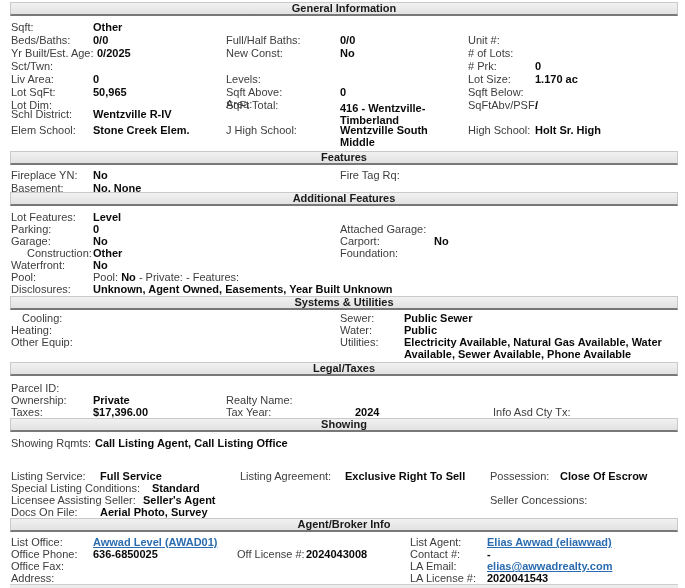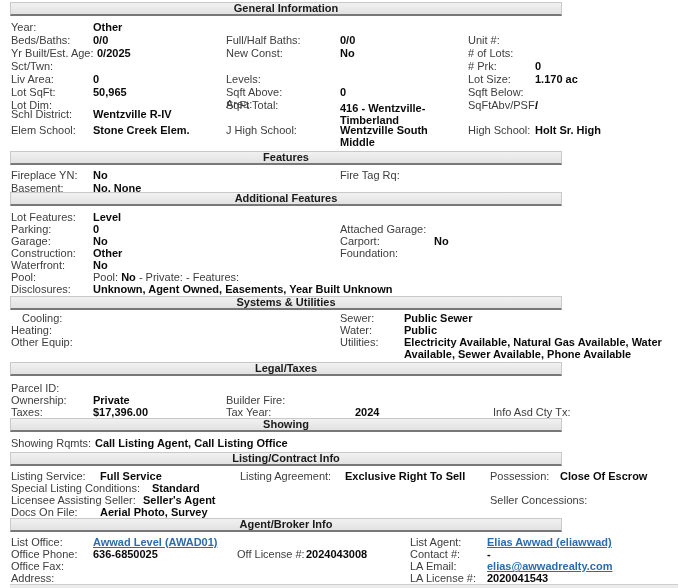--- a/index.html
+++ b/index.html
@@ -7,21 +7,21 @@
   .page {
     position:relative;
     width:685px; height:588px;
     background:#ffffff;
     font-family:"Liberation Sans", sans-serif;
     font-size:11px;
     color:#111;
     overflow:hidden;
   }
   .bar {
-    position:absolute; left:10px; width:552px; height:14px;
+    position:absolute; left:10px; width:668px; height:14px;
     background:linear-gradient(#f1f1f1,#e2e2e2);
     border:1px solid #c9c9c9;
     border-bottom:2px solid #787878;
     text-align:center;
     font-weight:bold;
     font-size:11px;
     line-height:11px;
     color:#1a1a1a;
   }
   .lbl {
@@ -53,21 +53,21 @@
     background:#ececec; border-top:1px solid #cfcfcf;
   }
 </style>
 </head>
 <body>
 
 <div class="page">
 
   <div class="bar" style="top:2px">General Information</div>
 
-  <span class="lbl" style="left:11px;top:21px">Year:</span>
+  <span class="lbl" style="left:11px;top:21px">Sqft:</span>
   <span class="val" style="left:93px;top:21px">Other</span>
 
   <span class="lbl" style="left:11px;top:34px">Beds/Baths:</span>
   <span class="val" style="left:93px;top:34px">0/0</span>
   <span class="lbl" style="left:226px;top:34px">Full/Half Baths:</span>
   <span class="val" style="left:340px;top:34px">0/0</span>
   <span class="lbl" style="left:468px;top:34px">Unit #:</span>
 
   <span class="lbl" style="left:11px;top:47px">Yr Built/Est. Age:</span>
   <span class="val" style="left:97px;top:47px">0/2025</span>
@@ -124,21 +124,21 @@
 
   <span class="lbl" style="left:11px;top:223px">Parking:</span>
   <span class="val" style="left:93px;top:223px">0</span>
   <span class="lbl" style="left:340px;top:223px">Attached Garage:</span>
 
   <span class="lbl" style="left:11px;top:235px">Garage:</span>
   <span class="val" style="left:93px;top:235px">No</span>
   <span class="lbl" style="left:340px;top:235px">Carport:</span>
   <span class="val" style="left:434px;top:235px">No</span>
 
-  <span class="lbl" style="left:11px;top:247px">Construction:</span>
+  <span class="lbl" style="left:27px;top:247px">Construction:</span>
   <span class="val" style="left:93px;top:247px">Other</span>
   <span class="lbl" style="left:340px;top:247px">Foundation:</span>
 
   <span class="lbl" style="left:11px;top:259px">Waterfront:</span>
   <span class="val" style="left:93px;top:259px">No</span>
 
   <span class="lbl" style="left:11px;top:271px">Pool:</span>
   <div class="row" style="left:93px;top:271px"><span class="plain">Pool:</span> <span class="b">No</span> <span class="plain">- Private: - Features:</span></div>
 
   <span class="lbl" style="left:11px;top:283px">Disclosures:</span>
@@ -157,34 +157,33 @@
   <span class="lbl" style="left:11px;top:336px">Other Equip:</span>
   <span class="lbl" style="left:340px;top:336px">Utilities:</span>
   <span class="val wrapv" style="left:404px;top:336px;width:276px">Electricity Available, Natural Gas Available, Water Available, Sewer Available, Phone Available</span>
 
   <div class="bar" style="top:362px">Legal/Taxes</div>
 
   <span class="lbl" style="left:11px;top:382px">Parcel ID:</span>
 
   <span class="lbl" style="left:11px;top:394px">Ownership:</span>
   <span class="val" style="left:93px;top:394px">Private</span>
-  <span class="lbl" style="left:226px;top:394px">Builder Fire:</span>
+  <span class="lbl" style="left:226px;top:394px">Realty Name:</span>
 
   <span class="lbl" style="left:11px;top:406px">Taxes:</span>
   <span class="val" style="left:93px;top:406px">$17,396.00</span>
   <span class="lbl" style="left:226px;top:406px">Tax Year:</span>
   <span class="val" style="left:355px;top:406px">2024</span>
   <span class="lbl" style="left:493px;top:406px">Info Asd Cty Tx:</span>
 
   <div class="bar" style="top:418px">Showing</div>
 
   <span class="lbl" style="left:11px;top:437px">Showing Rqmts:</span>
   <span class="val" style="left:95px;top:437px">Call Listing Agent, Call Listing Office</span>
 
-  <div class="bar" style="top:452px">Listing/Contract Info</div>
 
   <span class="lbl" style="left:11px;top:470px">Listing Service:</span>
   <span class="val" style="left:100px;top:470px">Full Service</span>
   <span class="lbl" style="left:240px;top:470px">Listing Agreement:</span>
   <span class="val" style="left:345px;top:470px">Exclusive Right To Sell</span>
   <span class="lbl" style="left:490px;top:470px">Possession:</span>
   <span class="val" style="left:560px;top:470px">Close Of Escrow</span>
 
   <span class="lbl" style="left:11px;top:482px">Special Listing Conditions:</span>
   <span class="val" style="left:152px;top:482px">Standard</span>

